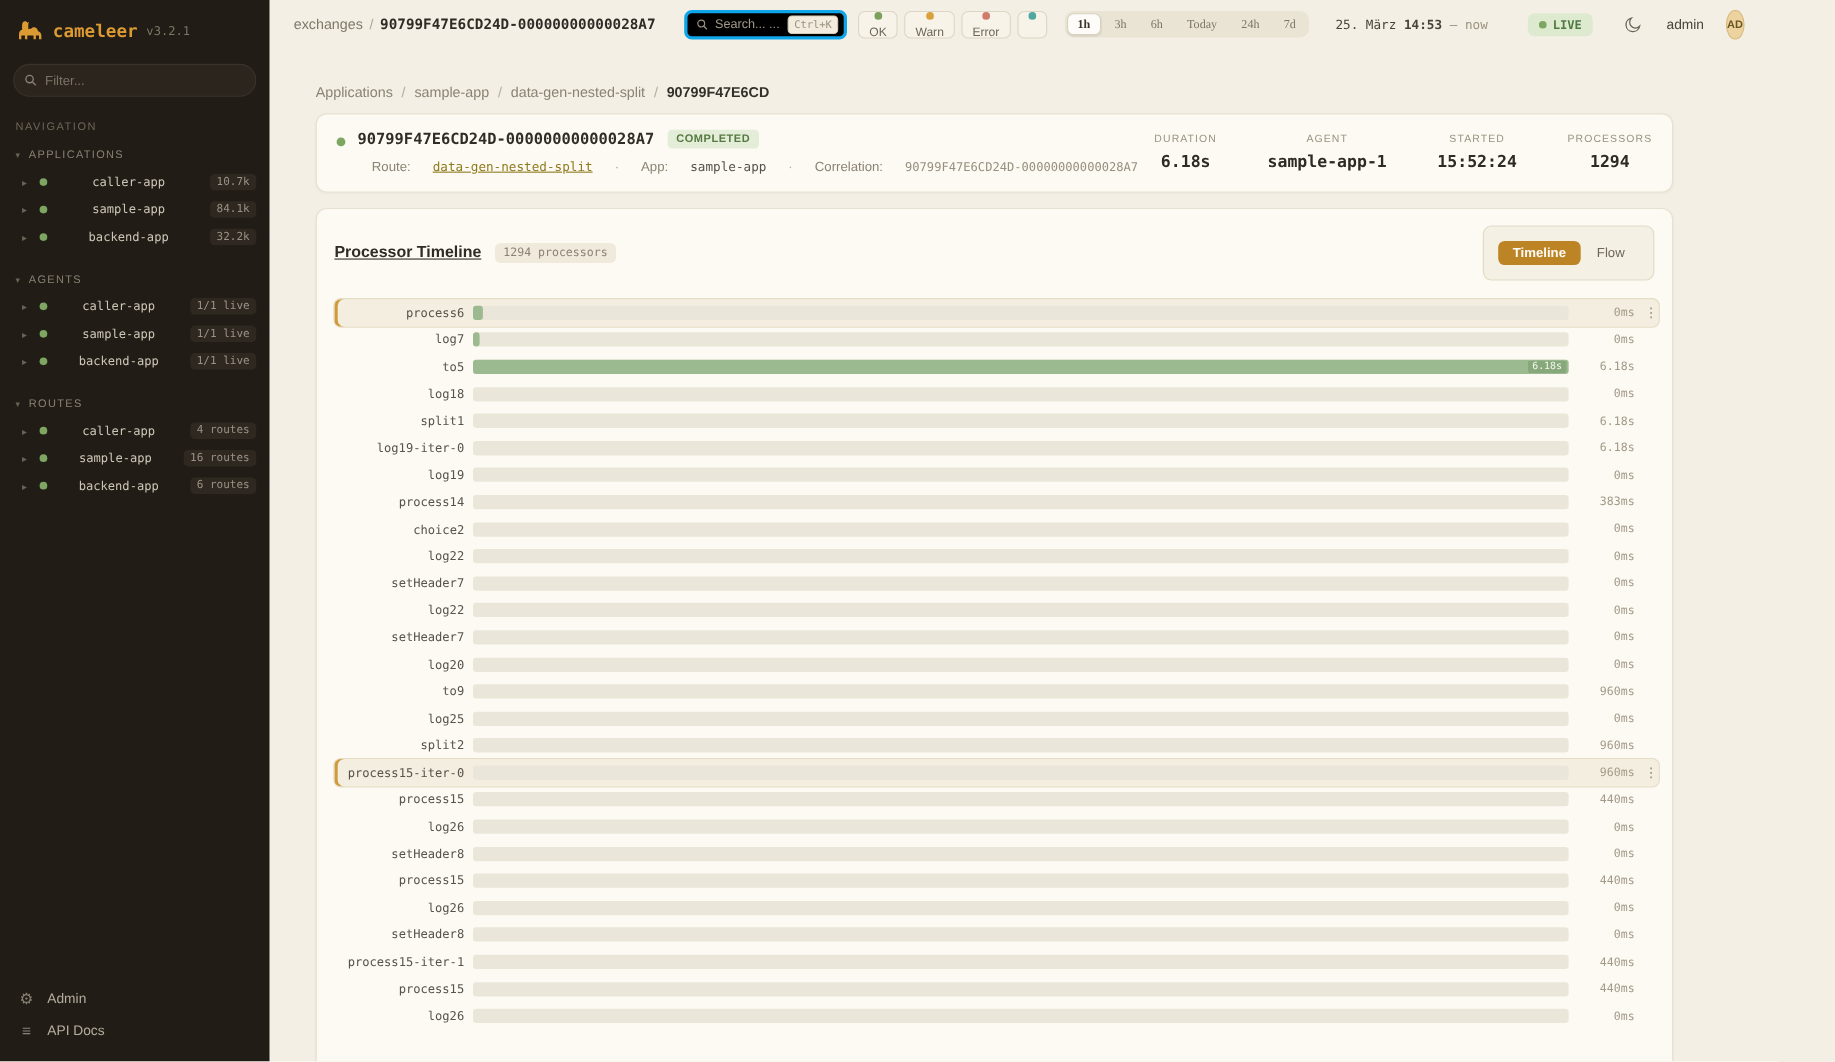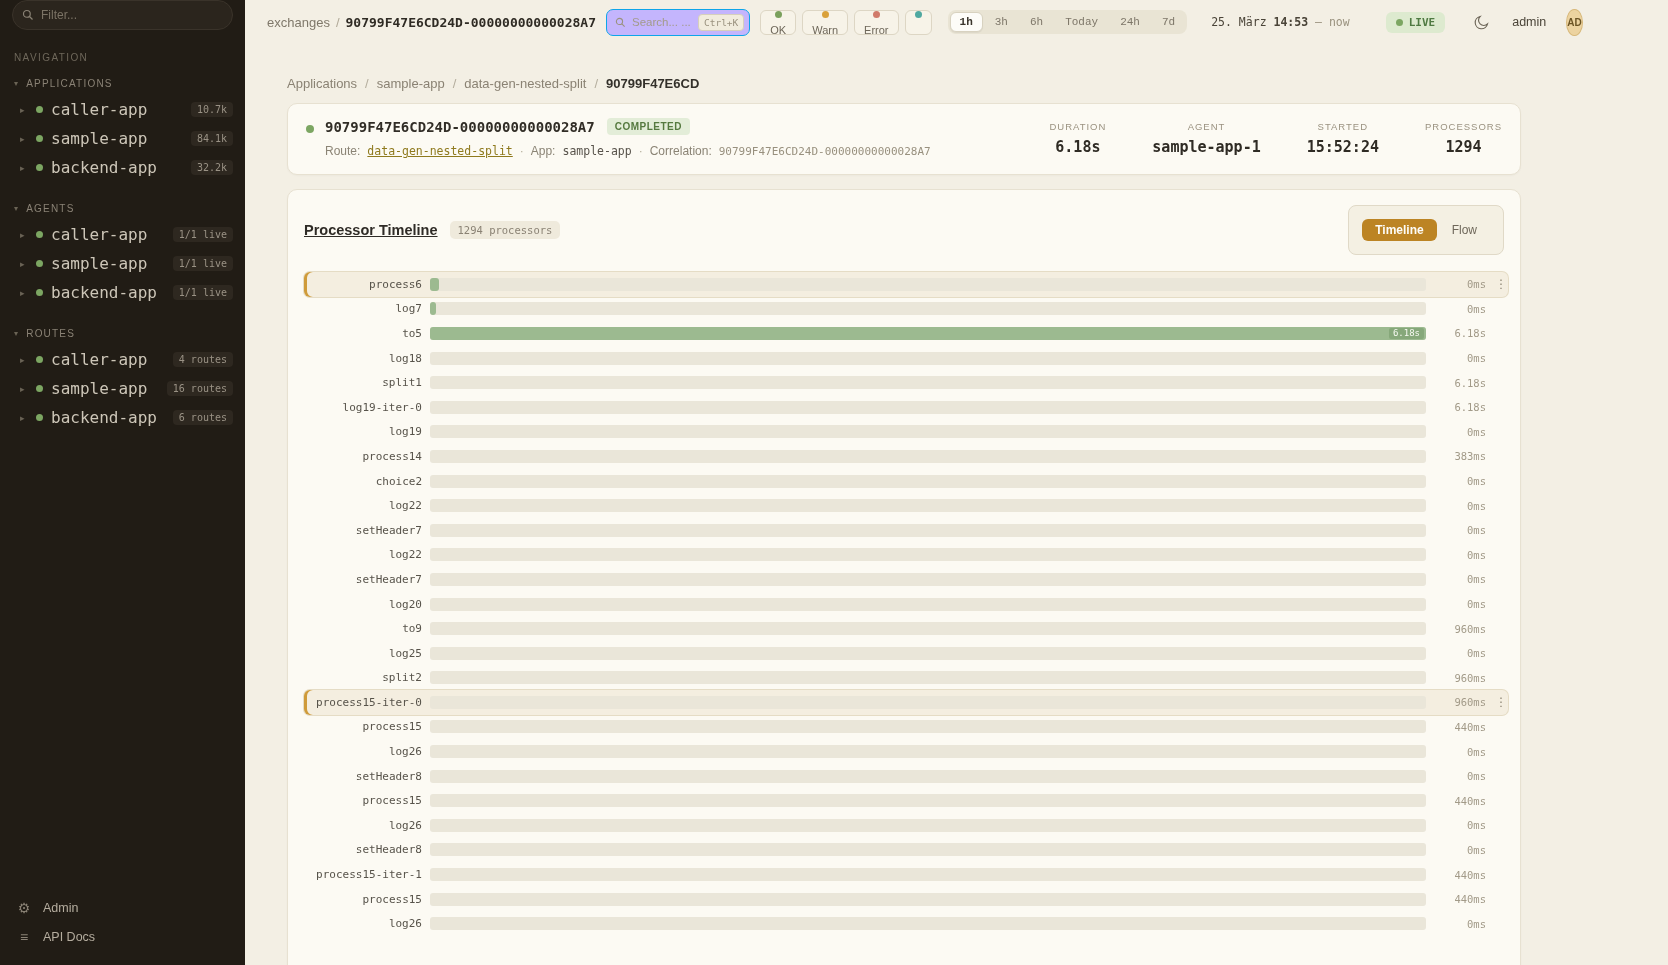--- a/index.html
+++ b/index.html
@@ -15,41 +15,41 @@
   .filter-box { margin:0 12px 22px; background:#2b251d; border:1px solid #3a332a; border-radius:15px; height:30px; display:flex; align-items:center; gap:7px; padding:0 9px; }
   .filter-box input { flex:1; background:transparent; border:none; outline:none; color:#b5ad9f; font-size:12px; font-family:"Liberation Sans", sans-serif; }
   .filter-box input::placeholder { color:#7b7365; }
   .nav-label { padding:0 14px 12px; font-size:10px; letter-spacing:1.4px; color:#6e675a; }
   .side-section { margin-bottom:18px; }
   .section-head { display:flex; align-items:center; gap:7px; padding:3px 14px 6px; font-size:10px; letter-spacing:1.2px; color:#8a8275; cursor:pointer; }
   .sec-caret { font-size:8px; color:#6a6355; }
   .side-item { display:flex; align-items:center; gap:8px; padding:5px 12px 5px 20px; cursor:pointer; }
   .caret { font-size:9px; color:#6a6355; width:8px; }
   .gdot { width:7px; height:7px; border-radius:50%; background:#7ca662; flex-shrink:0; }
-  .side-name { flex:1; font-family:"DejaVu Sans Mono", monospace; font-size:16px; color:#cdc6b8; }
+  .side-name { flex:1; font-family:"DejaVu Sans Mono", monospace; font-size:11px; color:#cdc6b8;text-align:center; }
   .side-badge { font-family:"DejaVu Sans Mono", monospace; font-size:10px; color:#9a9285; background:#2e2820; padding:2px 6px; border-radius:4px; }
   .sidebar-footer { margin-top:auto; padding:14px 16px 20px; display:flex; flex-direction:column; gap:13px; }
   .footer-item { display:flex; align-items:center; gap:11px; font-size:12.5px; color:#b5ad9f; cursor:pointer; }
   .f-icon { color:#8a8275; font-size:14px; width:16px; text-align:center; }
 
   
   .main { flex:1; display:flex; flex-direction:column; overflow:hidden;justify-content:center; }
   .topbar { height:44px; display:flex; align-items:center; padding:0 118px 0 22px; gap:10px; flex-shrink:0; }
   .tb-crumb { font-size:13px; color:#7f786a; white-space:nowrap; }
   .tb-crumb .sep { margin:0 6px; color:#b0a897; }
   .tb-id { font-family:"DejaVu Sans Mono", monospace; font-weight:bold; font-size:13px; color:#2f2b24; }
-  .search-pill { width:152px; height:27px; background:#c4b5fd; border:1px solid #0ea5e9; border-radius:7px; display:flex; align-items:center; gap:6px; padding:0 5px 0 8px; }
+  .search-pill { width:152px; height:27px; background:#000000; border:3px solid #0ea5e9; border-radius:7px; display:flex; align-items:center; gap:6px; padding:0 5px 0 8px;margin-left:16px; }
   .search-pill input { width:60px; flex:1; border:none; background:transparent; outline:none; font-size:11.5px; color:#6e6759; }
   .search-pill input::placeholder { color:#a39b8a; }
   .kbd { font-family:"DejaVu Sans Mono", monospace; font-size:9.5px; color:#9a927f; background:#f1ecdd; border:1px solid #d6cfbc; border-radius:4px; padding:2px 5px; }
   .chips { display:flex; gap:6px; }
   .chip { display:flex; align-items:center; gap:6px; height:25px; padding:0 9px; background:#f7f3e8; border:1px solid #ddd6c4; border-radius:6px; font-size:11px; color:#6e6759; cursor:pointer; font-family:"Liberation Sans", sans-serif;flex-direction:column; }
   .chip .gdot { width:7px; height:7px; }
   .range-group { display:flex; gap:2px; background:#e9e4d4; border-radius:8px; padding:2px; margin-left:6px; }
-  .range-btn { border:none; background:transparent; font-family:Liberation Mono, monospace; font-size:11px; color:#7d7668; padding:4px 10px; border-radius:6px; cursor:pointer; }
+  .range-btn { border:none; background:transparent; font-family:Liberation Serif, serif; font-size:11px; color:#7d7668; padding:4px 10px; border-radius:6px; cursor:pointer; }
   .range-btn.active { background:#fdfcf8; border:1px solid #d8d2c0; color:#3a352c; font-weight:bold; box-shadow:0 1px 1px rgba(0,0,0,.06); padding:3px 9px; }
   .tb-date { margin-left:14px; font-family:"DejaVu Sans Mono", monospace; font-size:11.5px; color:#4a4438; white-space:nowrap; }
   .tb-date .t-bold { font-weight:bold; }
   .tb-date .dim { color:#9a927f; }
   .live-chip { margin-left:26px; display:flex; align-items:center; gap:6px; background:#ddeacf; border-radius:6px; padding:4px 10px; font-family:"DejaVu Sans Mono", monospace; font-size:11px; font-weight:bold; color:#4f7a42; cursor:pointer; }
   .moon-btn { margin-left:18px; background:none; border:none; cursor:pointer; display:flex; align-items:center; }
   .tb-user { margin-left:12px; font-size:12.5px; color:#4a4438; }
   .avatar { margin-left:10px; width:27px; height:27px; border-radius:50%; background:#ecd3a0; border:1px solid #d8b97b; color:#6b5424; font-size:10px; font-weight:bold; display:flex; align-items:center; justify-content:center; cursor:pointer; }
 
   
@@ -59,21 +59,21 @@
   .bc-item.last { color:#33302a; font-weight:bold; cursor:default; }
   .bc-sep { color:#b4ad9d; }
 
   .card { width:1234px; background:#fcfaf3; border:1px solid #e7e1d1; border-radius:10px; box-shadow:0 1px 2px rgba(0,0,0,.03); }
   .ex-card { margin-top:12px; padding:14px 18px 16px; display:flex; justify-content:space-between; align-items:center; }
   .ex-left { display:flex; gap:11px; }
   .ex-dot { width:8px; height:8px; border-radius:50%; background:#7ca662; margin-top:7px; flex-shrink:0; }
   .ex-title-row { display:flex; align-items:center; gap:12px; }
   .ex-title { font-family:"DejaVu Sans Mono", monospace; font-weight:bold; font-size:14px; color:#312d26; }
   .badge-completed { font-size:10px; font-weight:bold; letter-spacing:.5px; color:#55793f; background:#e3edd8; padding:3px 8px; border-radius:4px; }
-  .ex-route { margin-top:9px; display:flex; align-items:baseline; gap:7px; font-size:12px; color:#8b8475; }
+  .ex-route { margin-top:9px; display:flex; align-items:baseline; gap:20px; font-size:12px; color:#8b8475;margin-left:13px; }
   .route-link { font-family:"DejaVu Sans Mono", monospace; font-size:11.5px; color:#8f7a1e; text-decoration:underline; cursor:pointer; }
   .ex-val { font-family:"DejaVu Sans Mono", monospace; font-size:11.5px; color:#57524a; }
   .ex-corr { font-family:"DejaVu Sans Mono", monospace; font-size:11px; color:#98907e; }
   .mid-dot { color:#b4ac9a; }
   .ex-stats { display:flex; gap:46px; }
   .stat { text-align:center; }
   .stat-label { font-size:9.5px; letter-spacing:1px; color:#9a9280; margin-bottom:6px; }
   .stat-value { font-family:"DejaVu Sans Mono", monospace; font-size:15px; font-weight:bold; color:#2f2b24; }
 
   .tl-card { margin-top:14px; min-height:810px; }
@@ -93,20 +93,27 @@
   .t-fill-label { font-family:"DejaVu Sans Mono", monospace; font-size:9px; color:#f6f9f1; background:#86a87a; border-radius:2px; padding:0 4px; margin-right:2px; line-height:11px; }
   .t-dur { text-align:right; font-family:"DejaVu Sans Mono", monospace; font-size:10.5px; color:#a29a88; white-space:nowrap; }
   .t-menu { color:#8d8574; font-size:12px; text-align:center; cursor:pointer; }
 </style>
 </head>
 <body>
 
 <div class="page">
 
   <aside class="sidebar">
+    <div class="logo-row">
+      <svg width="26" height="26" viewBox="0 0 24 24">
+        <path fill="#dc9a33" d="M3 19v-4c0-2 1-3.4 2.6-3.8V7.3C5.6 5.4 6.7 4 8.1 4c.9 0 1.6.5 2 1.2l1.4-.6-.7 1.7c.1.4.1.8 0 1.2v3.2c.7-.4 1.5-.5 2.2-.3.8-1.2 2.3-1.7 3.6-1.2 1.3.4 2.2 1.6 2.3 3 1.7.5 2.9 2 2.9 3.9V19h-2v-3h-2.6v3h-2v-3H10v3H8v-3H5v3H3z"></path>
+      </svg>
+      <span class="app-name">cameleer</span>
+      <span class="app-version">v3.2.1</span>
+    </div>
 
     <div class="filter-box">
       <svg width="12" height="12" viewBox="0 0 16 16">
         <circle cx="6.5" cy="6.5" r="4.5" fill="none" stroke="#8a8275" stroke-width="1.6"></circle>
         <line x1="10" y1="10" x2="14" y2="14" stroke="#8a8275" stroke-width="1.6"></line>
       </svg>
       <input type="text" placeholder="Filter..." style="">
     </div>
 
     <div class="nav-label">NAVIGATION</div>

